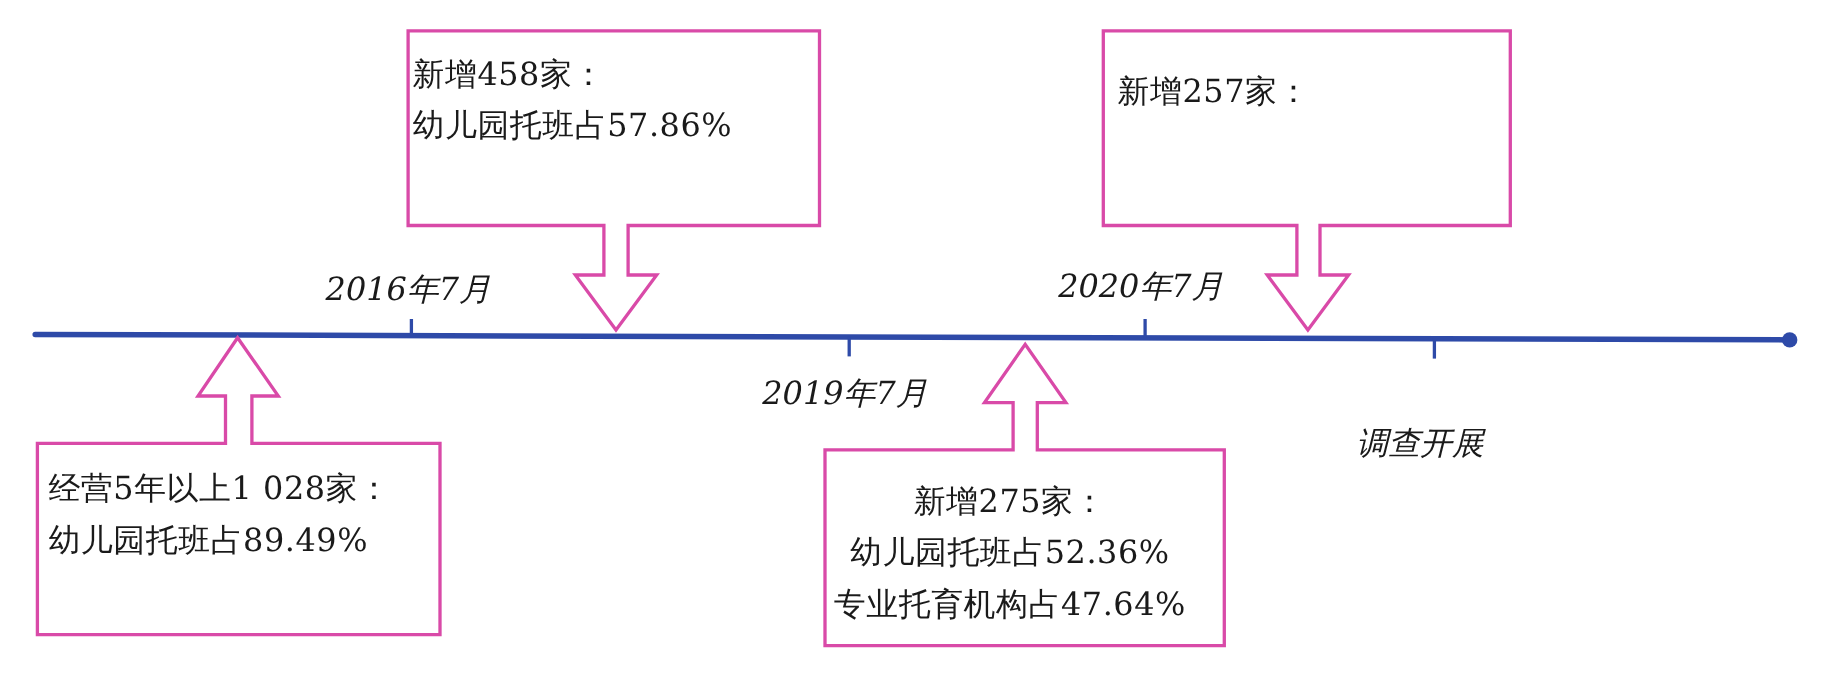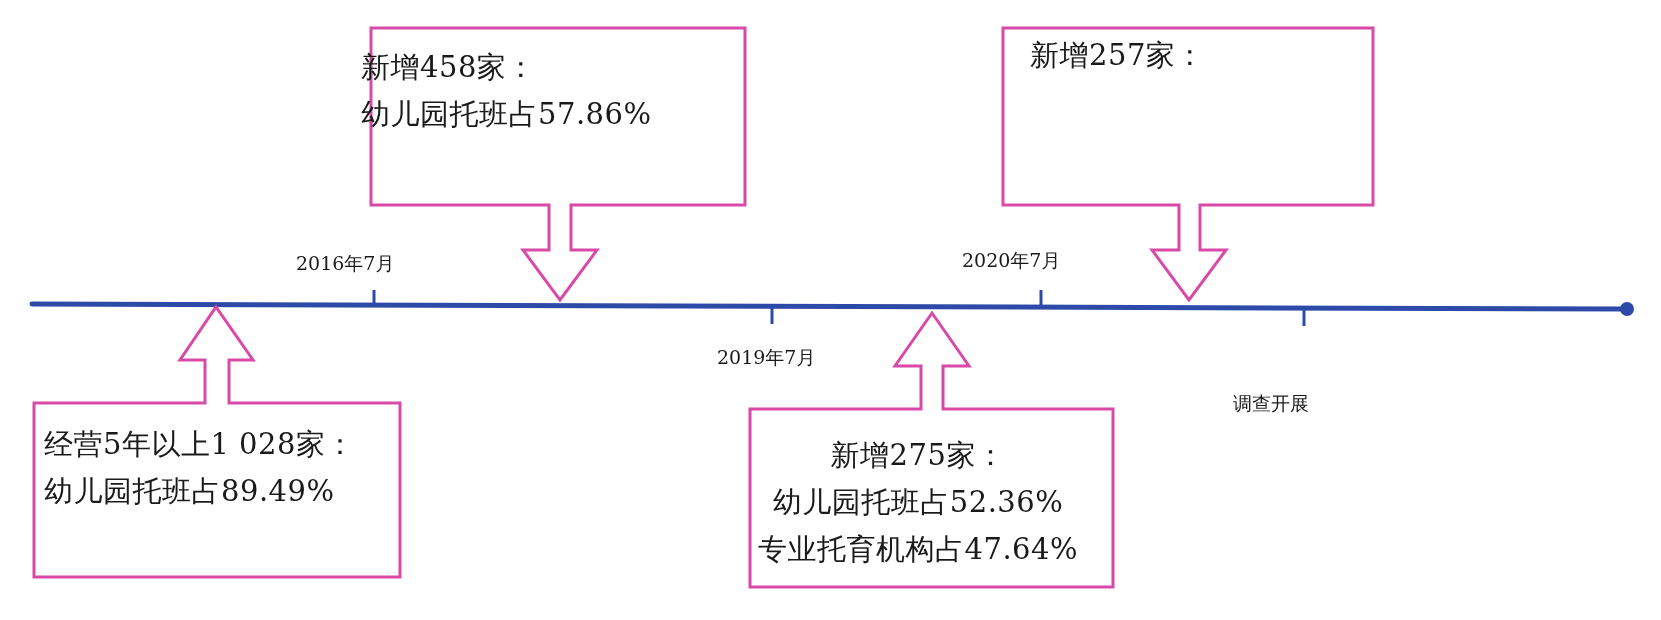--- a/index.html
+++ b/index.html
@@ -14,23 +14,24 @@
   svg.layer { position: absolute; left: 0; top: 0; }
   .box-text {
     position: absolute;
     font-size: 29px;
     line-height: 47px;
     white-space: nowrap;
     letter-spacing: 0.5px;
   }
   .date-label {
     position: absolute;
-    font-size: 19px;
+    font-size: 29px;
     line-height: 34px;
     white-space: nowrap;
+    font-style: italic;
   }
 </style>
 </head>
 <body>
 
 <div id="stage">
 
   <svg class="layer" width="1661" height="620" viewBox="0 0 1661 620">
 
     <line x1="32" y1="304" x2="1627" y2="309" stroke="#2e4aa8" stroke-width="5" stroke-linecap="round"></line>
@@ -44,37 +45,37 @@
     <path d="M34,403 L205,403 L205,360 L180,360 L216,307 L253,360 L229,360 L229,403 L400,403 L400,577 L34,577 Z" fill="none" stroke="#d94aa8" stroke-width="3" stroke-linejoin="miter"></path>
 
     <path d="M371,28 L745,28 L745,205 L571,205 L571,250 L597,250 L560,300 L523,250 L549,250 L549,205 L371,205 Z" fill="none" stroke="#d94aa8" stroke-width="3" stroke-linejoin="miter"></path>
 
     <path d="M750,409 L921,409 L921,366 L895,366 L932,313 L969,366 L943,366 L943,409 L1113,409 L1113,587 L750,587 Z" fill="none" stroke="#d94aa8" stroke-width="3" stroke-linejoin="miter"></path>
 
     <path d="M1003,28 L1373,28 L1373,205 L1200,205 L1200,250 L1226,250 L1189,300 L1152,250 L1179,250 L1179,205 L1003,205 Z" fill="none" stroke="#d94aa8" stroke-width="3" stroke-linejoin="miter"></path>
   </svg>
 
   <div class="date-label" style="left:296px; top:246px;">2016年7月</div>
-  <div class="date-label" style="left:717px; top:340px;">2019年7月</div>
+  <div class="date-label" style="left:693px; top:340px;">2019年7月</div>
   <div class="date-label" style="left:962px; top:243px;">2020年7月</div>
   <div class="date-label" style="left:1233px; top:386px;">调查开展</div>
 
   <div class="box-text" style="left:44px; top:421px;">
     <div>经营5年以上1 028家：</div>
     <div>幼儿园托班占89.49%</div>
   </div>
 
-  <div class="box-text" style="left:361px; top:44px;">
+  <div class="box-text" style="left:375px; top:44px;">
     <div>新增458家：</div>
     <div>幼儿园托班占57.86%</div>
   </div>
 
   <div class="box-text" style="left:758px; top:432px;text-align:center;">
     <div>新增275家：</div>
     <div>幼儿园托班占52.36%</div>
     <div>专业托育机构占47.64%</div>
   </div>
 
-  <div class="box-text" style="left:1016px; top:32px;margin-left:14px;">
+  <div class="box-text" style="left:1016px; top:60px;">
     <div>新增257家：</div>
   </div>
 
 </div>
 
 </body></html>

